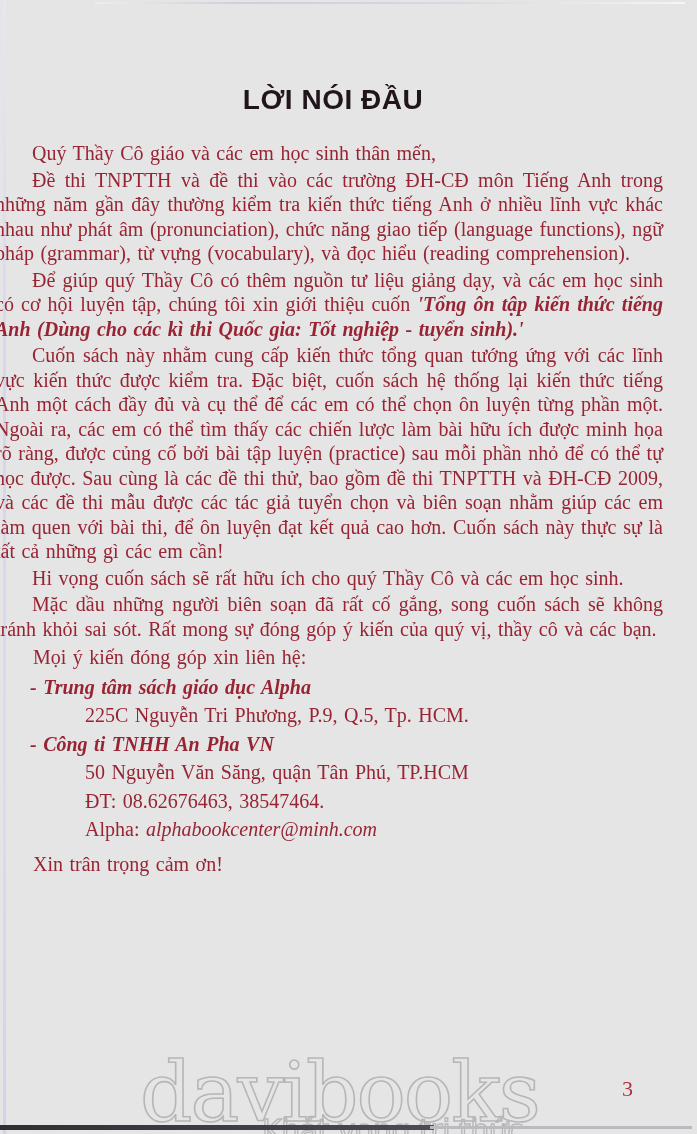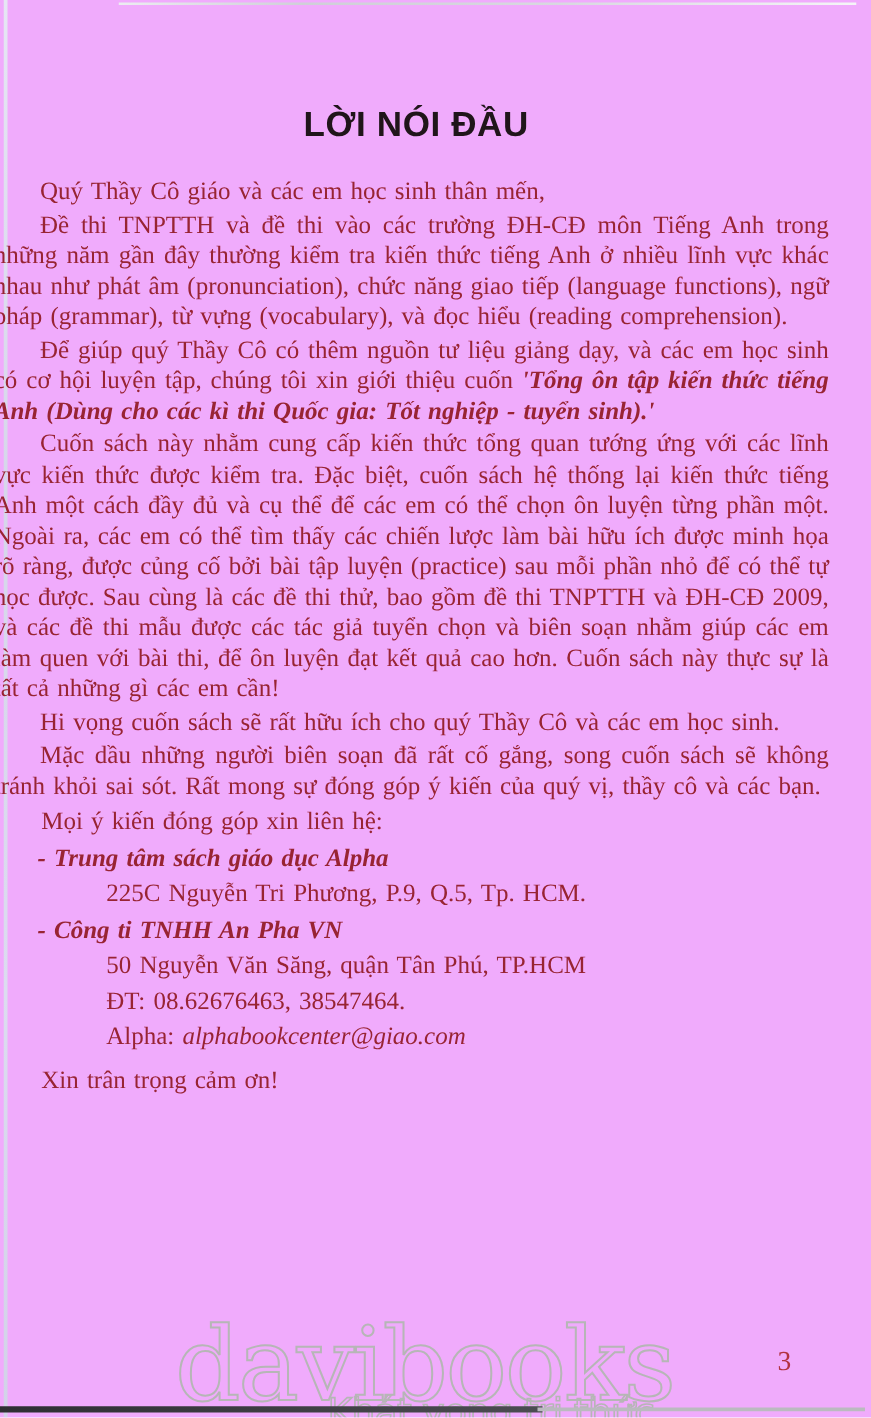--- a/index.html
+++ b/index.html
@@ -1,20 +1,20 @@
 <!DOCTYPE html>
 <html><head>
 <meta charset="utf-8">
 <style>
   html, body { margin: 0; padding: 0; background: #ffffff; }
   .page {
     position: relative;
     width: 697px;
     height: 1134px;
-    background: #f0abfc;
+    background: #e5e5e5;
     overflow: hidden;
     font-family: "Liberation Serif", serif;
   }
   
   .edge-left {
     position: absolute; left: 3px; top: 0; width: 3px; height: 100%;
     background: linear-gradient(#e6e6f4, #d6d6ea 35%, #dcdcf0 70%, #d2d2e8);
   }
   .edge-top {
     position: absolute; left: 95px; top: 2px; width: 590px; height: 2px;
@@ -94,21 +94,21 @@
     <p class="contact-heading">Mọi ý kiến đóng góp xin liên hệ:</p>
 
     <p class="org">- Trung tâm sách giáo dục Alpha</p>
     <p class="detail">225C Nguyễn Tri Phương, P.9, Q.5, Tp. HCM.</p>
 
     <p class="org">- Công ti TNHH An Pha VN</p>
     <p class="detail">50 Nguyễn Văn Săng, quận Tân Phú, TP.HCM</p>
 
     <p class="detail">ĐT: 08.62676463, 38547464.</p>
 
-    <p class="detail"><span>Alpha: </span><span class="email">alphabookcenter@giao.com</span></p>
+    <p class="detail"><span>Alpha: </span><span class="email">alphabookcenter@minh.com</span></p>
 
     <p class="closing">Xin trân trọng cảm ơn!</p>
   </div>
 
   <div class="wm-brand">davibooks</div>
   <div class="wm-slogan">Khát vọng tri thức</div>
 
   <div class="page-number">3</div>
 
   <div class="edge-bottom-dark"></div>

